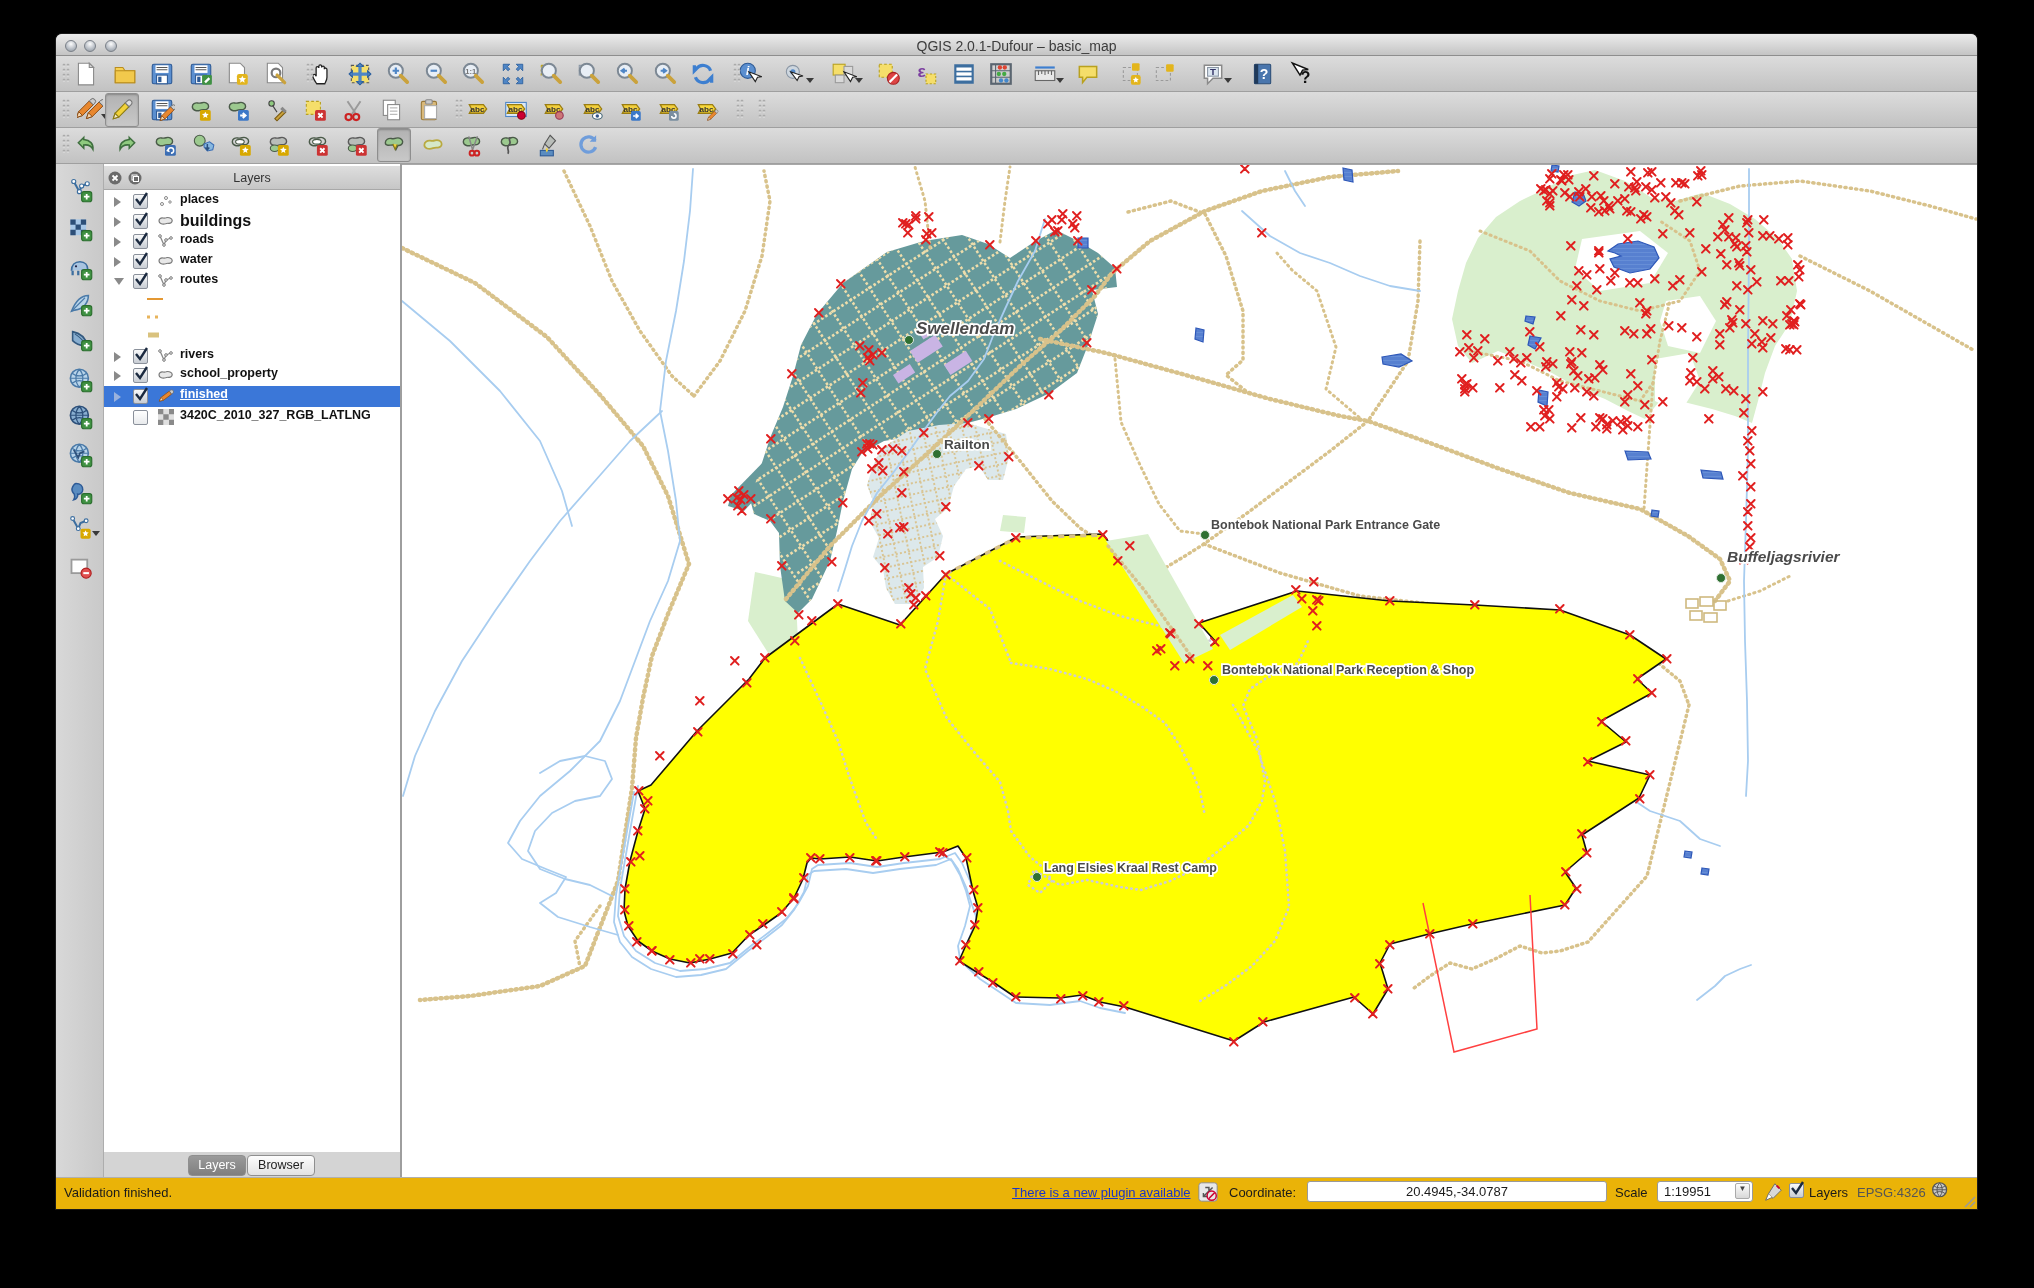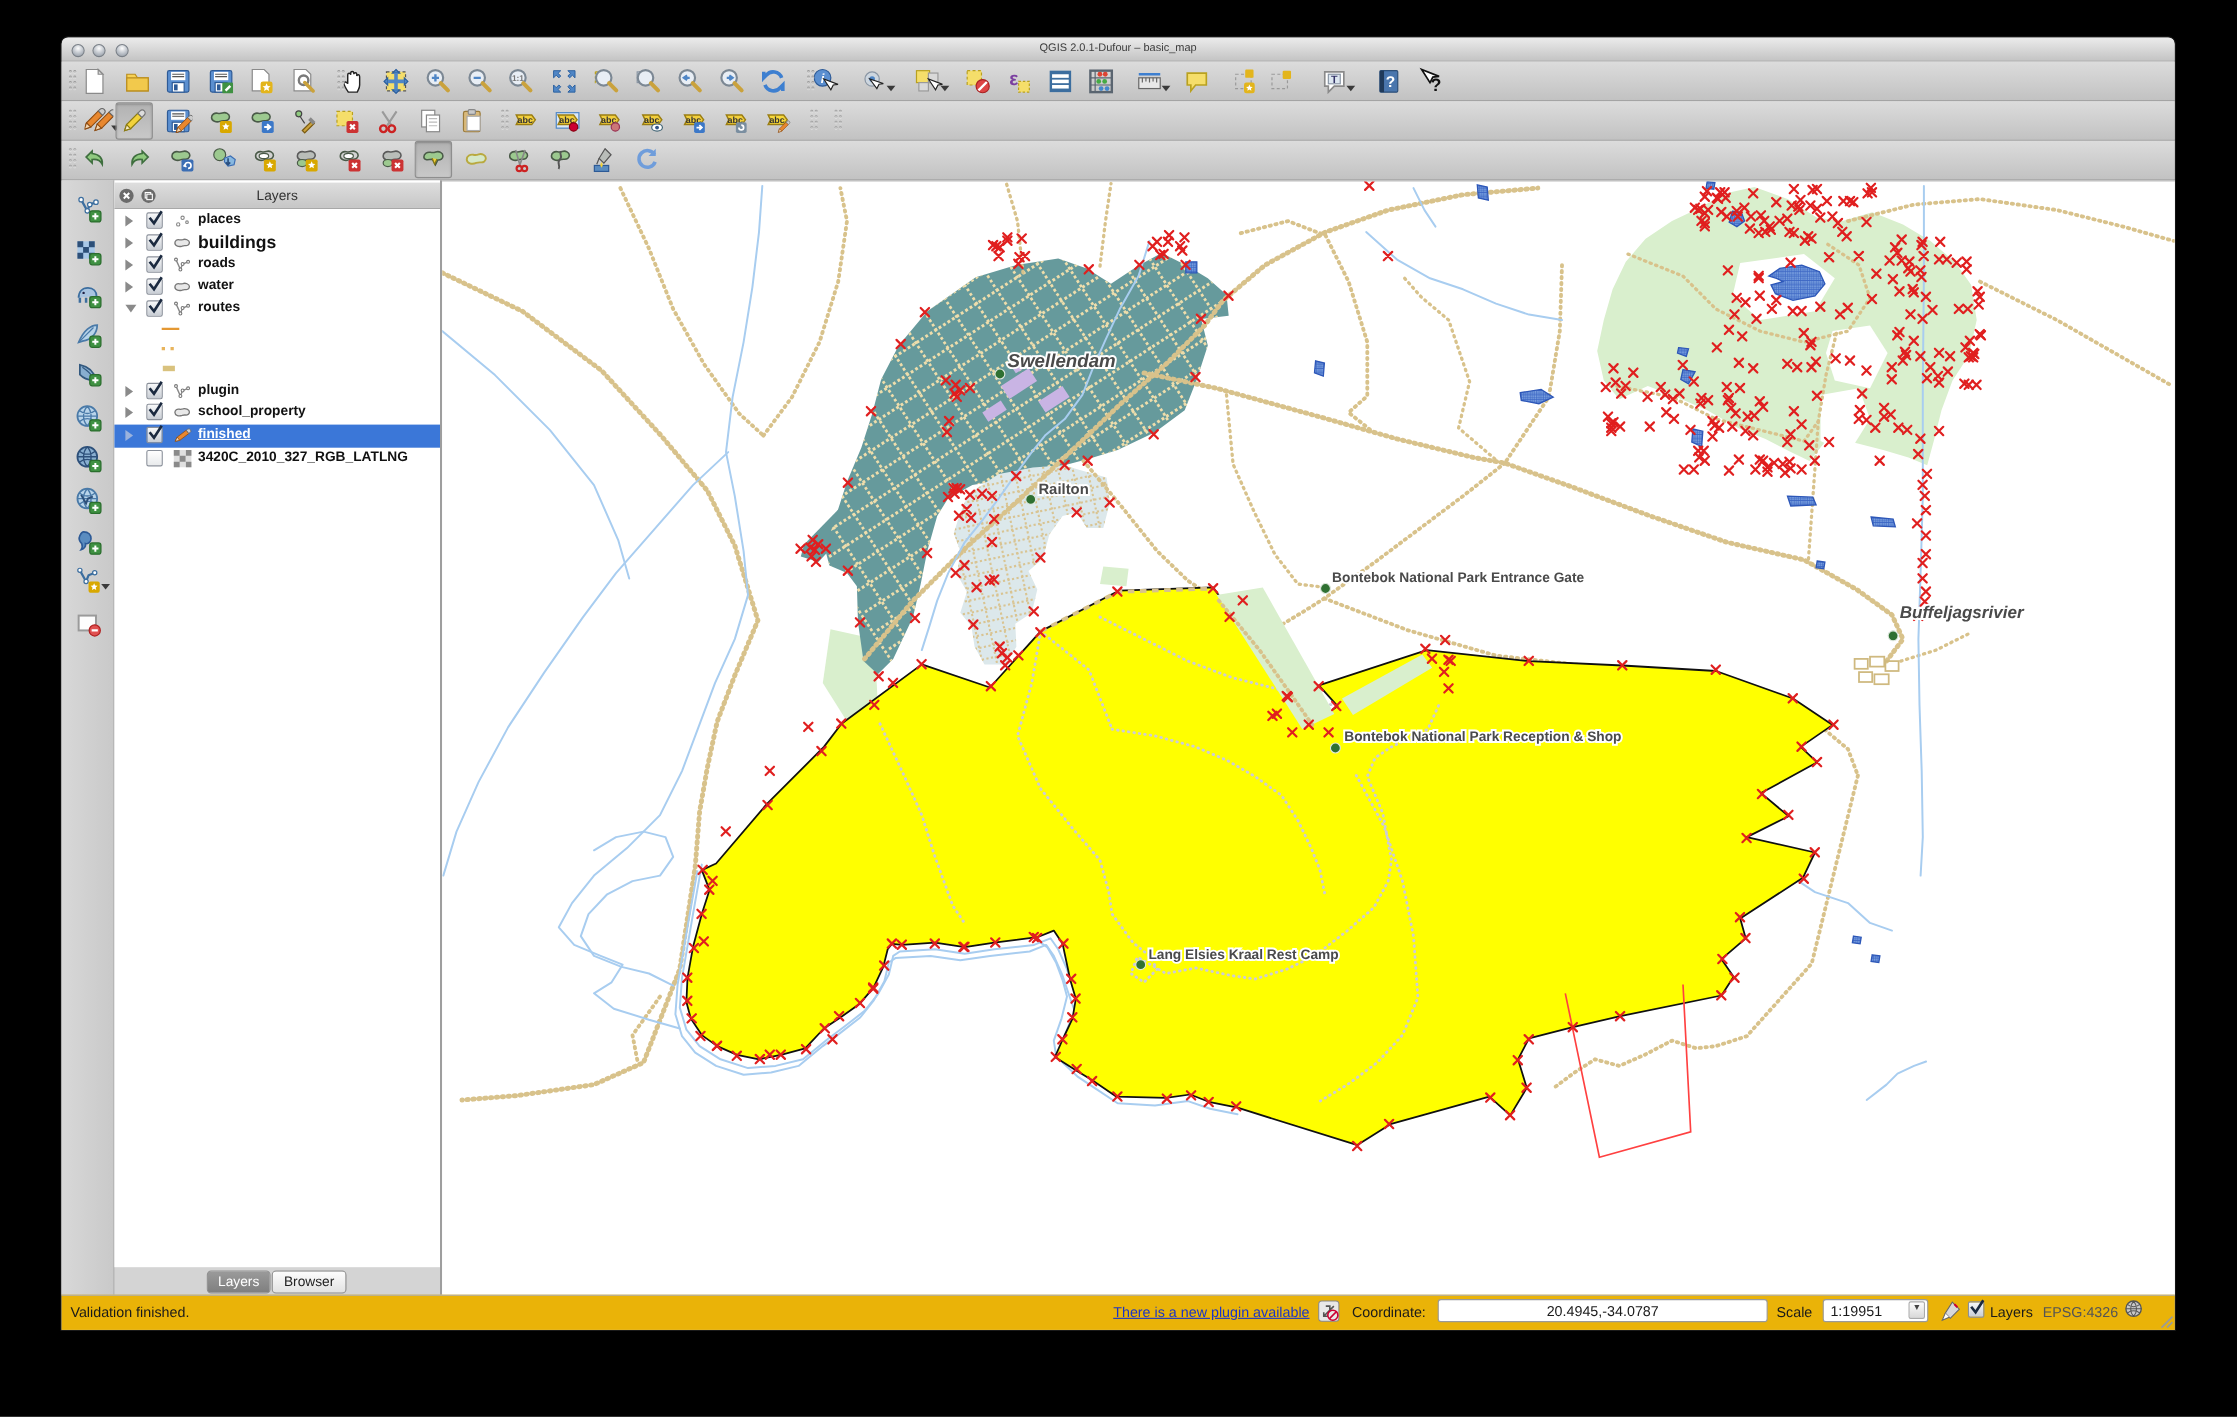--- a/index.html
+++ b/index.html
@@ -1,17 +1,17 @@
 <!DOCTYPE html>
 <html><head><meta charset="utf-8"><style>
 *{margin:0;padding:0;box-sizing:border-box}
 body{width:2034px;height:1288px;background:#000;font-family:"Liberation Sans",sans-serif;overflow:hidden;position:relative}
 #win{position:absolute;left:56px;top:34px;width:1921px;height:1175px;border-radius:6px 6px 0 0;background:#d0d0d0;box-shadow:0 0 0 1px #1a1a1a}
 #title{position:absolute;left:0;top:0;width:100%;height:22px;border-radius:6px 6px 0 0;background:linear-gradient(#ececec,#c4c4c4);border-bottom:1px solid #8e8e8e}
-#title span{position:absolute;width:100%;text-align:center;top:4px;font-size:10px;color:#3c3c3c}
+#title span{position:absolute;width:100%;text-align:center;top:4px;font-size:14px;color:#3c3c3c}
 .tl{position:absolute;top:5.5px;width:12px;height:12px;border-radius:50%;background:radial-gradient(circle at 50% 30%,#fdfdfd,#b6bcc4 60%,#8f969e);border:0.5px solid #7a8088}
 .tbar{position:absolute;left:0;width:100%;background:linear-gradient(#dcdcdc,#c2c2c2);border-bottom:1px solid #9f9f9f}
 #main{position:absolute;left:0;top:130px;width:100%;height:1013px;background:#d4d4d4}
 #dockbar{position:absolute;left:0;top:0;width:48px;height:100%;background:linear-gradient(90deg,#d8d8d8,#c9c9c9);border-right:1px solid #adadad}
 #panel{position:absolute;left:48px;top:0;width:296px;height:988px;background:#fff}
 #phead{position:absolute;left:0;top:2px;width:100%;height:24px;background:linear-gradient(#dedede,#c6c6c6);border-bottom:1px solid #a8a8a8}
 #map{position:absolute;left:346px;top:0;width:1575px;height:1013px;background:#fff;border-top:1px solid #a8a8a8}
 #status{position:absolute;left:0;top:1143px;width:100%;height:32px;background:#eab308;border-top:1px solid #b0b0b0;font-size:13px;color:#1a1a1a}
 .tab{position:absolute;top:1121px;height:21px;border:1px solid #8f8f8f;border-radius:4px;font-size:12.5px;text-align:center;padding-top:2px}
 </style></head><body>
@@ -100,21 +100,21 @@
           <div style="position:absolute;left:29px;top:183px"><span style="display:inline-block;width:15px;height:15px;border:1px solid #8a909a;border-radius:2px;background:linear-gradient(#f8f9fa,#c8cdd4);vertical-align:middle;position:relative"><svg width="17" height="17" style="position:absolute;left:-1px;top:-4px" viewBox="0 0 17 17">
                 <path d="M3 8l4 5 7-11" fill="none" stroke="#1b2a40" stroke-width="2.4"></path>
               </svg></span></div>
           <div style="position:absolute;left:53px;top:184px"><svg width="18" height="16" viewBox="0 0 18 16">
               <path d="M3 3l4 9 2-5 5-2" fill="none" stroke="#888" stroke-width="1.3"></path>
               <circle cx="3" cy="3" r="1.3" fill="#fff" stroke="#777"></circle>
               <circle cx="7" cy="12" r="1.3" fill="#fff" stroke="#777"></circle>
               <circle cx="9" cy="7" r="1.3" fill="#fff" stroke="#777"></circle>
               <circle cx="14" cy="5" r="1.3" fill="#fff" stroke="#777"></circle>
             </svg></div>
-          <div style="position:absolute;left:76px;top:183px;font-size:12.5px;font-weight:bold;color:#111;white-space:nowrap">plugin</div>
+          <div style="position:absolute;left:76px;top:183px;font-size:12.5px;font-weight:bold;color:#111;white-space:nowrap">rivers</div>
 <div style="position:absolute;left:10px;top:202px;width:14px"><span style="display:inline-block;width:0;height:0;border-top:5px solid transparent;border-bottom:5px solid transparent;border-left:7px solid #8a8a8a;vertical-align:middle"></span></div>
           <div style="position:absolute;left:29px;top:202px"><span style="display:inline-block;width:15px;height:15px;border:1px solid #8a909a;border-radius:2px;background:linear-gradient(#f8f9fa,#c8cdd4);vertical-align:middle;position:relative"><svg width="17" height="17" style="position:absolute;left:-1px;top:-4px" viewBox="0 0 17 17">
                 <path d="M3 8l4 5 7-11" fill="none" stroke="#1b2a40" stroke-width="2.4"></path>
               </svg></span></div>
           <div style="position:absolute;left:53px;top:203px"><svg width="18" height="16" viewBox="0 0 18 16">
               <path d="M2 8c0-2.2 2-3.5 4-3 1.2.3 2 .2 3.2-.2 2.2-.8 6 .3 6 2.7 0 2-1.8 3-3.6 2.8-1.1-.1-2 0-3 .4-2.8 1-6.6.1-6.6-2.7z" fill="#e8e8e8" stroke="#777" stroke-width="1.2"></path>
             </svg></div>
           <div style="position:absolute;left:76px;top:202px;font-size:12.5px;font-weight:bold;color:#111;white-space:nowrap">school_property</div>
 <div style="position:absolute;left:0px;top:222px;width:296px;height:21px;background:#3b77d8"></div>
           <div style="position:absolute;left:10px;top:223px;width:14px"><span style="display:inline-block;width:0;height:0;border-top:5px solid transparent;border-bottom:5px solid transparent;border-left:7px solid #9ab2dd;vertical-align:middle"></span></div>

